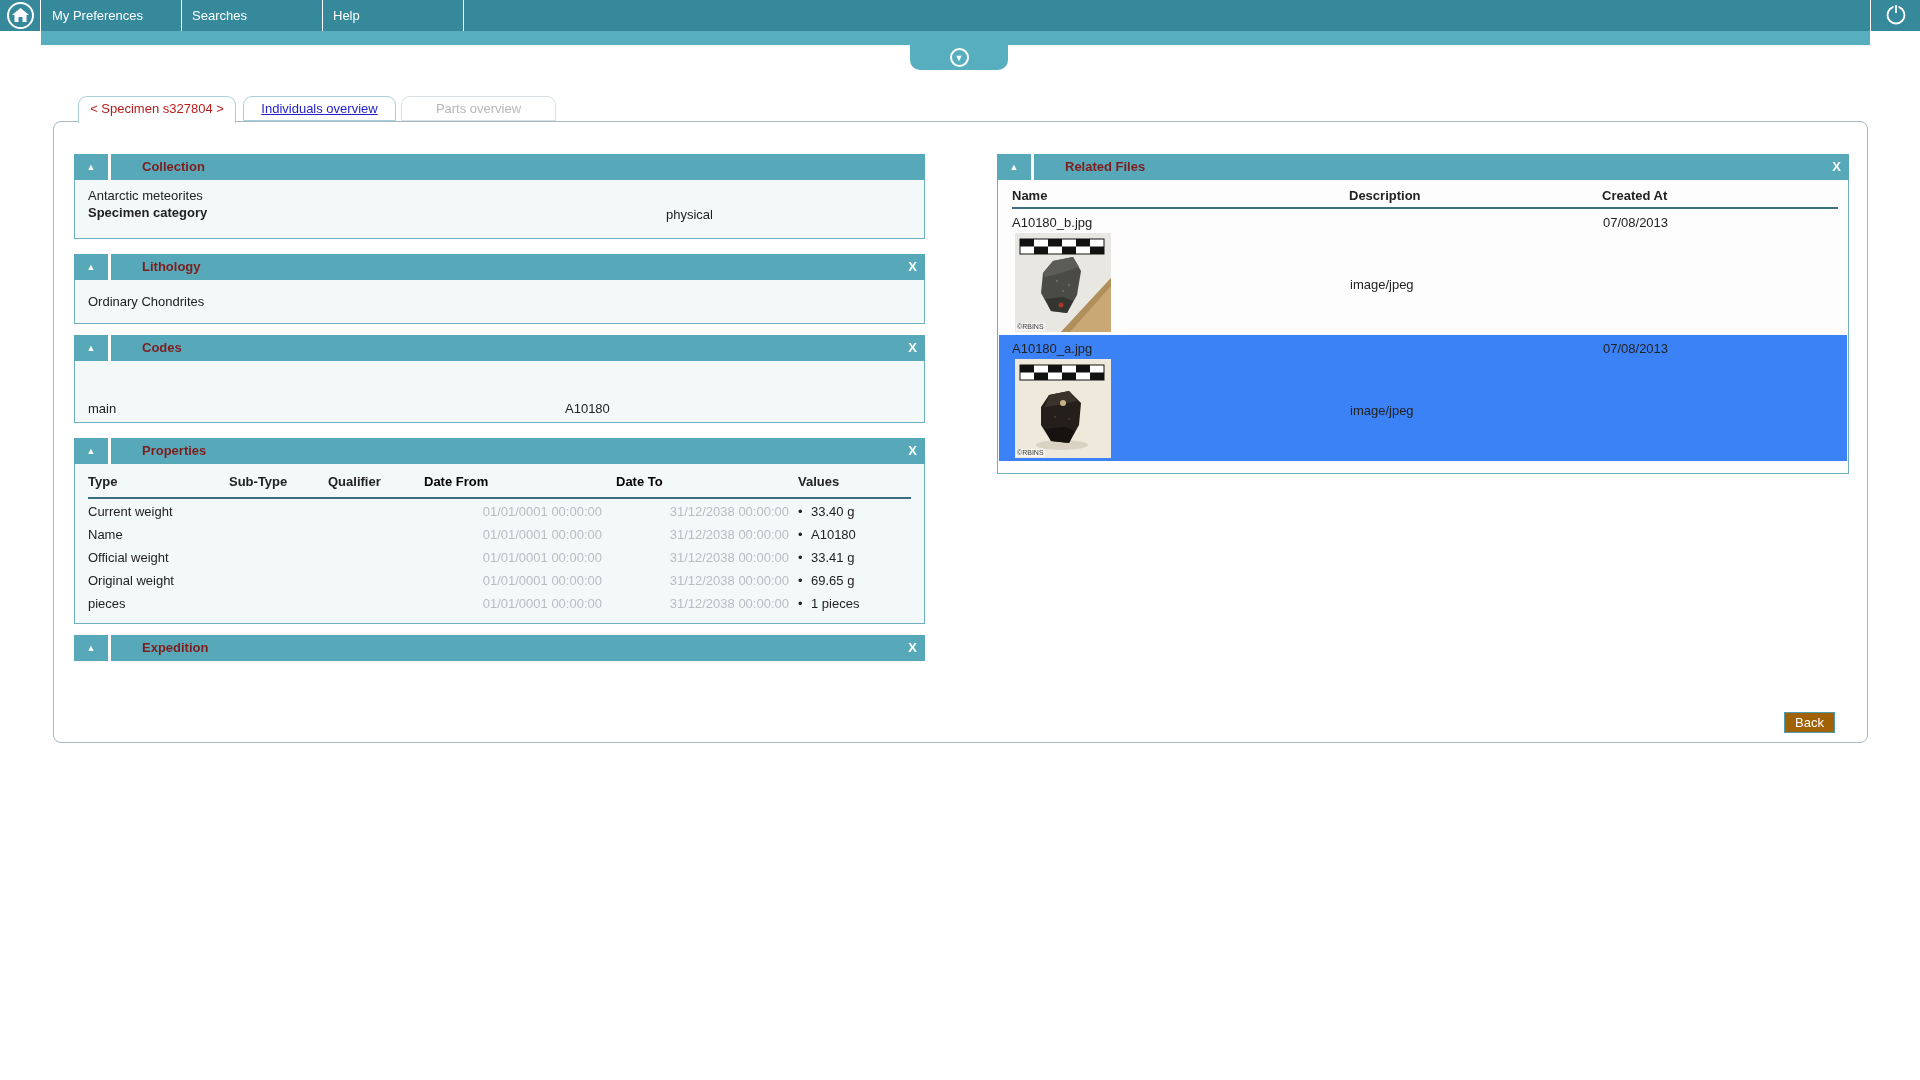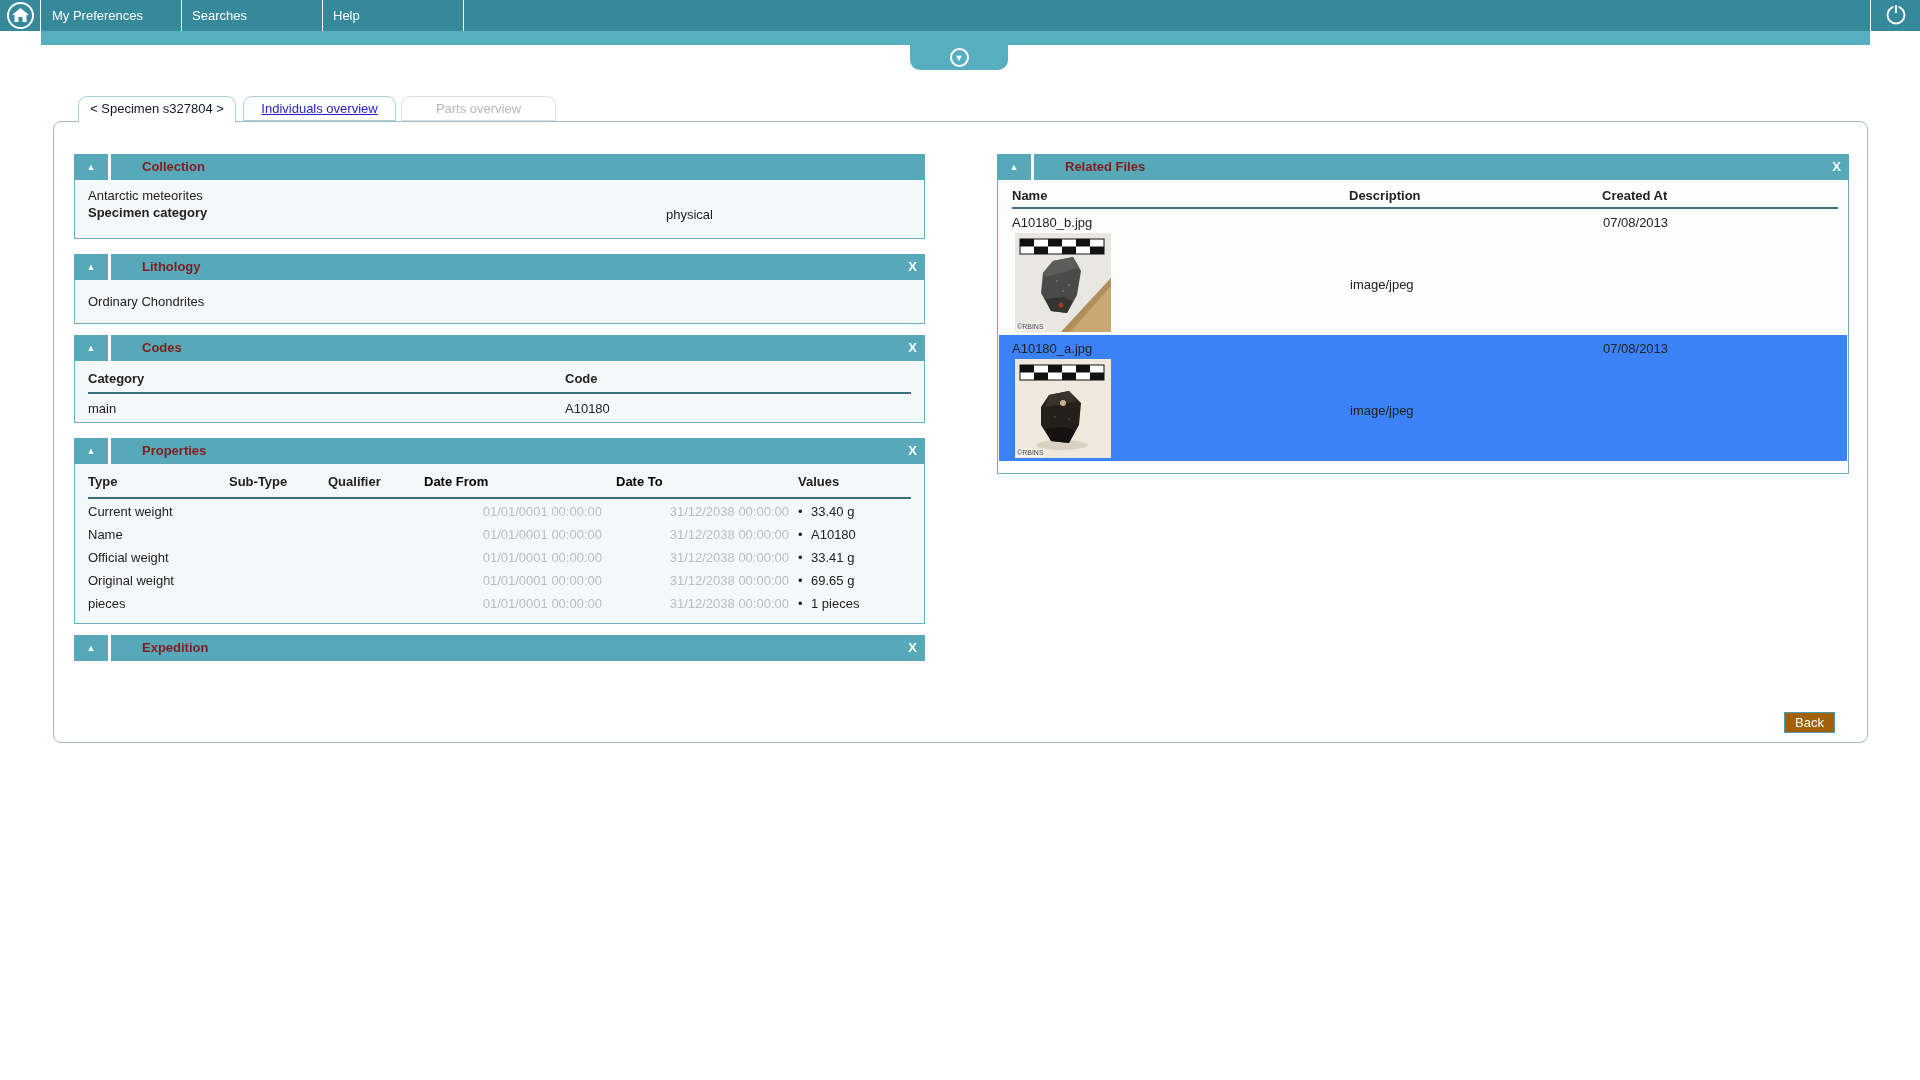--- a/index.html
+++ b/index.html
@@ -20,21 +20,21 @@
     display:flex; align-items:center; justify-content:center; }
   .substrip { position:absolute; left:41px; top:31px; width:1829px; height:14px; background:#56aebf; }
   .pull-tab { position:absolute; left:910px; top:45px; width:98px; height:25px; background:#56aebf;
     border-radius:0 0 10px 10px; display:flex; align-items:center; justify-content:center; }
   .pull-circle { width:19px; height:19px; border:2px solid #fff; border-radius:50%; color:#fff;
     font-size:9px; line-height:16px; text-align:center; }
 
   
   .tab { position:absolute; top:96px; height:25px; background:#fff; border:1px solid #a9cedc;
     border-radius:9px 9px 0 0; text-align:center; line-height:24px; }
-  .tab.active { height:27px; border-bottom:none; z-index:3; color:#0f172a; }
+  .tab.active { height:27px; border-bottom:none; z-index:3; color:#b91c1c; }
   .tab1 { left:78px;  width:158px; }
   .tab2 { left:243px; width:153px; }
   .tab3 { left:401px; width:155px; border-color:#d7dfe3; color:#b6b6b6; }
   .tab2 a { color:#2521c8; text-decoration:underline; }
 
   
   .container { position:absolute; left:53px; top:121px; width:1815px; height:622px;
     background:#fff; border:1px solid #a5bac4; border-radius:8px; z-index:1; }
 
   
@@ -165,24 +165,20 @@
 
   <div class="panel lpanel p-codes">
     <div class="panel-header">
       <div class="collapse-btn">
         <span>▲</span>
       </div>
       <div class="panel-title">Codes</div>
       <div class="close-btn">X</div>
     </div>
     <div class="panel-body">
-      <div class="codes-head hrule">
-        <span class="codes-c1">Category</span>
-        <span class="codes-c2">Code</span>
-      </div>
       <div class="codes-row">
         <span class="codes-c1">main</span>
         <span class="codes-c2">A10180</span>
       </div>
     </div>
   </div>
 
   <div class="panel lpanel p-props">
     <div class="panel-header">
       <div class="collapse-btn">

